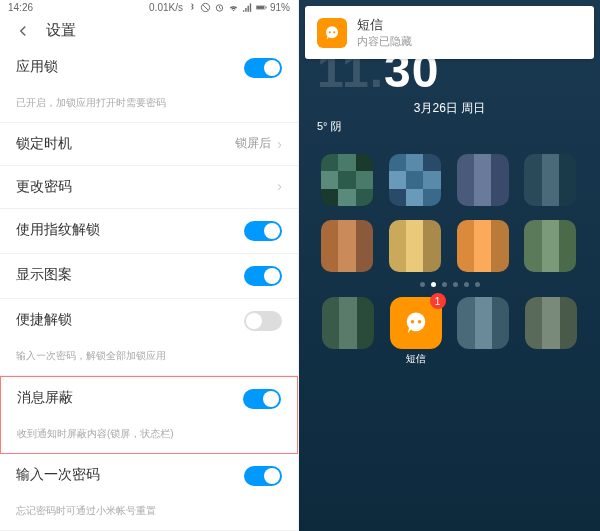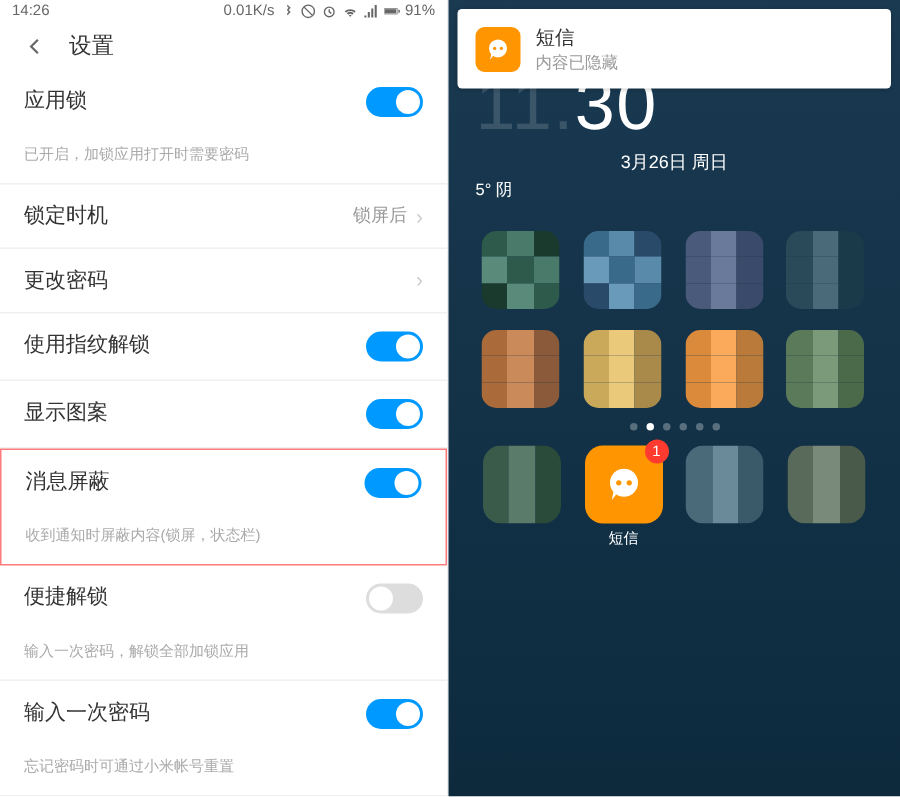--- a/index.html
+++ b/index.html
@@ -33,21 +33,21 @@
     
     .right-panel { width: 301px; height: 531px; background: linear-gradient(180deg, #1a3a52 0%, #0d2a3d 100%); position: relative; display: flex; flex-direction: column; }
     
     .notification-card { background: #fff; margin: 6px; border-radius: 3px; padding: 10px 12px; display: flex; align-items: center; gap: 10px; box-shadow: 0 1px 3px rgba(0,0,0,0.2); position: relative; z-index: 10; }
     .notif-icon { width: 30px; height: 30px; background: #ff9500; border-radius: 6px; display: flex; align-items: center; justify-content: center; }
     .notif-text { flex: 1; }
     .notif-title { font-size: 13px; color: #333; }
     .notif-sub { font-size: 11px; color: #999; }
     
     .clock-area { padding: 0 18px; color: #fff; margin-top: -22px; }
-    .clock-time { font-size: 48px; font-weight: 400; letter-spacing: 1px; }
+    .clock-time { font-size: 48px; font-weight: 700; letter-spacing: 1px; }
     .clock-date { font-size: 12px; margin-top: 2px; text-align: center; }
     .clock-weather { font-size: 11px; margin-top: 2px; }
     
     .icon-grid { display: grid; grid-template-columns: repeat(4, 1fr); gap: 14px 14px; padding: 20px 22px 0 22px; }
     .app-tile { width: 52px; height: 52px; border-radius: 10px; position: relative; overflow: hidden; }
     .pixelated { display: grid; grid-template-columns: repeat(3,1fr); grid-template-rows: repeat(3,1fr); width: 100%; height: 100%; }
     .px { }
     
     .page-dots { display: flex; justify-content: center; gap: 6px; margin-top: 10px; }
     .dot { width: 5px; height: 5px; border-radius: 50%; background: rgba(255,255,255,0.3); }
@@ -138,36 +138,36 @@
         </div>
       </div>
       <div class="setting-row">
         <div class="setting-main">
           <div class="setting-title">显示图案</div>
         </div>
         <div class="setting-right">
           <div class="toggle"></div>
         </div>
       </div>
+      <div class="setting-row">
+        <div class="setting-main">
+          <div class="setting-title">便捷解锁</div>
+          <div class="setting-sub">输入一次密码，解锁全部加锁应用</div>
+        </div>
+        <div class="setting-right">
+          <div class="toggle off"></div>
+        </div>
+      </div>
       <div class="setting-row highlighted">
         <div class="setting-main">
           <div class="setting-title">消息屏蔽</div>
           <div class="setting-sub">收到通知时屏蔽内容(锁屏，状态栏)</div>
         </div>
         <div class="setting-right">
           <div class="toggle"></div>
-        </div>
-      </div>
-      <div class="setting-row">
-        <div class="setting-main">
-          <div class="setting-title">便捷解锁</div>
-          <div class="setting-sub">输入一次密码，解锁全部加锁应用</div>
-        </div>
-        <div class="setting-right">
-          <div class="toggle off"></div>
         </div>
       </div>
       <div class="setting-row">
         <div class="setting-main">
           <div class="setting-title">输入一次密码</div>
           <div class="setting-sub">忘记密码时可通过小米帐号重置</div>
         </div>
         <div class="setting-right">
           <div class="toggle"></div>
         </div>

